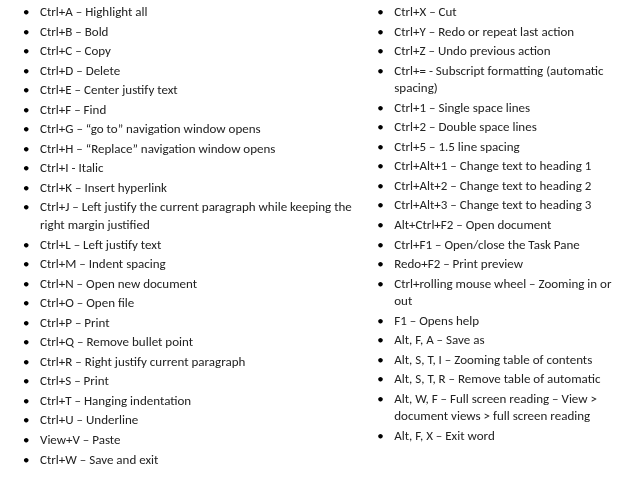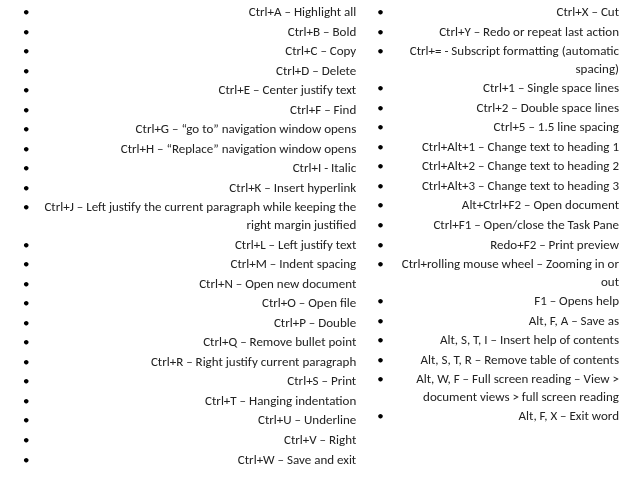--- a/index.html
+++ b/index.html
@@ -14,21 +14,20 @@
   .page {
     width: 629px;
     height: 502px;
     box-sizing: border-box;
     padding: 3px 10px 3px 10px;
     display: flex;
     flex-direction: row;
   }
   .col {
     box-sizing: border-box;
-    text-align: right;
   }
   .col-left {
     width: 360px;
     padding-right: 8px;
   }
   .col-right {
     width: 259px;
   }
   ul.shortcuts {
     list-style: none;
@@ -64,46 +63,47 @@
         <li>Ctrl+F – Find</li>
         <li>Ctrl+G – “go to” navigation window opens</li>
         <li>Ctrl+H – “Replace” navigation window opens</li>
         <li>Ctrl+I - Italic</li>
         <li>Ctrl+K – Insert hyperlink</li>
         <li>Ctrl+J – Left justify the current paragraph while keeping the right margin justified</li>
         <li>Ctrl+L – Left justify text</li>
         <li>Ctrl+M – Indent spacing</li>
         <li>Ctrl+N – Open new document</li>
         <li>Ctrl+O – Open file</li>
-        <li>Ctrl+P – Double</li>
+        <li>Ctrl+P – Print</li>
         <li>Ctrl+Q – Remove bullet point</li>
         <li>Ctrl+R – Right justify current paragraph</li>
         <li>Ctrl+S – Print</li>
         <li>Ctrl+T – Hanging indentation</li>
         <li>Ctrl+U – Underline</li>
-        <li>Ctrl+V – Right</li>
+        <li>View+V – Paste</li>
         <li>Ctrl+W – Save and exit</li>
       </ul>
   </div>
   <div class="col col-right">
     <ul class="shortcuts" id="list-right">
         <li>Ctrl+X – Cut</li>
         <li>Ctrl+Y – Redo or repeat last action</li>
+        <li>Ctrl+Z – Undo previous action</li>
         <li>Ctrl+= - Subscript formatting (automatic spacing)</li>
         <li>Ctrl+1 – Single space lines</li>
         <li>Ctrl+2 – Double space lines</li>
         <li>Ctrl+5 – 1.5 line spacing</li>
         <li>Ctrl+Alt+1 – Change text to heading 1</li>
         <li>Ctrl+Alt+2 – Change text to heading 2</li>
         <li>Ctrl+Alt+3 – Change text to heading 3</li>
         <li>Alt+Ctrl+F2 – Open document</li>
         <li>Ctrl+F1 – Open/close the Task Pane</li>
         <li>Redo+F2 – Print preview</li>
         <li>Ctrl+rolling mouse wheel – Zooming in or out</li>
         <li>F1 – Opens help</li>
         <li>Alt, F, A – Save as</li>
-        <li>Alt, S, T, I – Insert help of contents</li>
-        <li>Alt, S, T, R – Remove table of contents</li>
+        <li>Alt, S, T, I – Zooming table of contents</li>
+        <li>Alt, S, T, R – Remove table of automatic</li>
         <li>Alt, W, F – Full screen reading – View &gt; document views &gt; full screen reading</li>
         <li>Alt, F, X – Exit word</li>
       </ul>
   </div>
 </div>
 
 </body></html>

